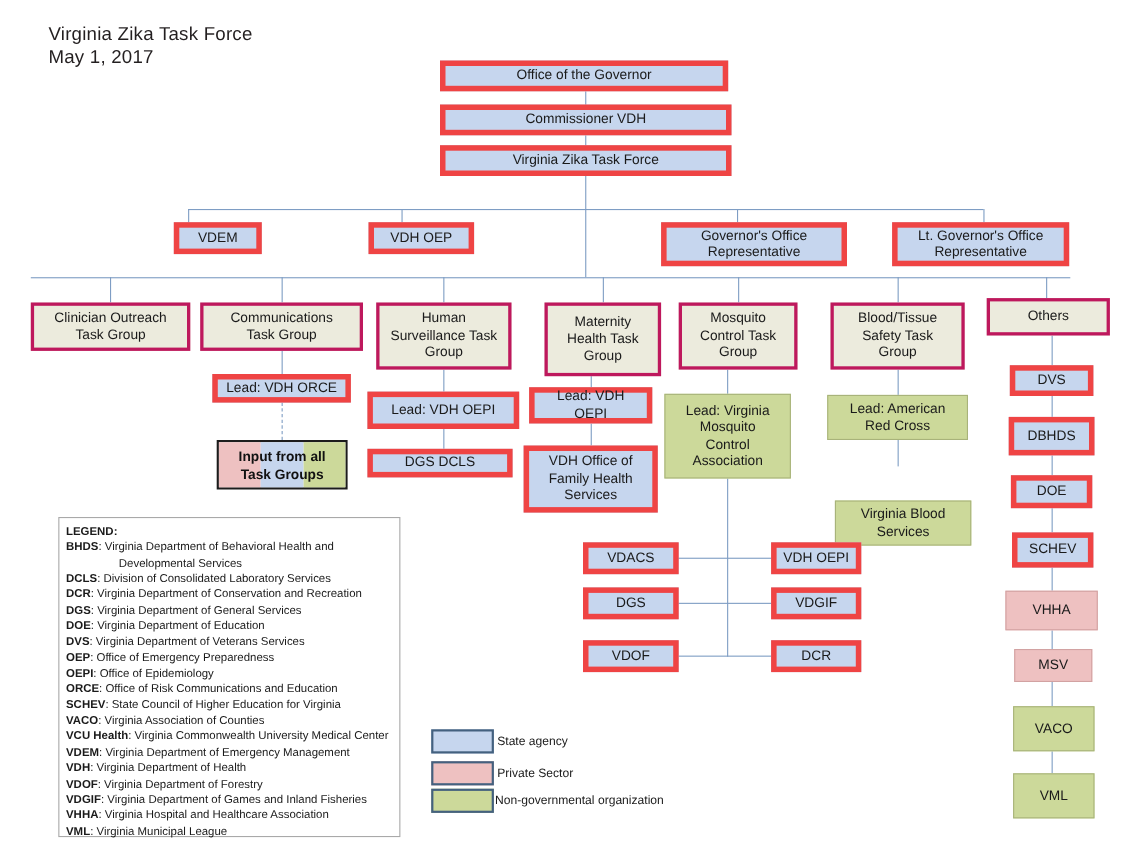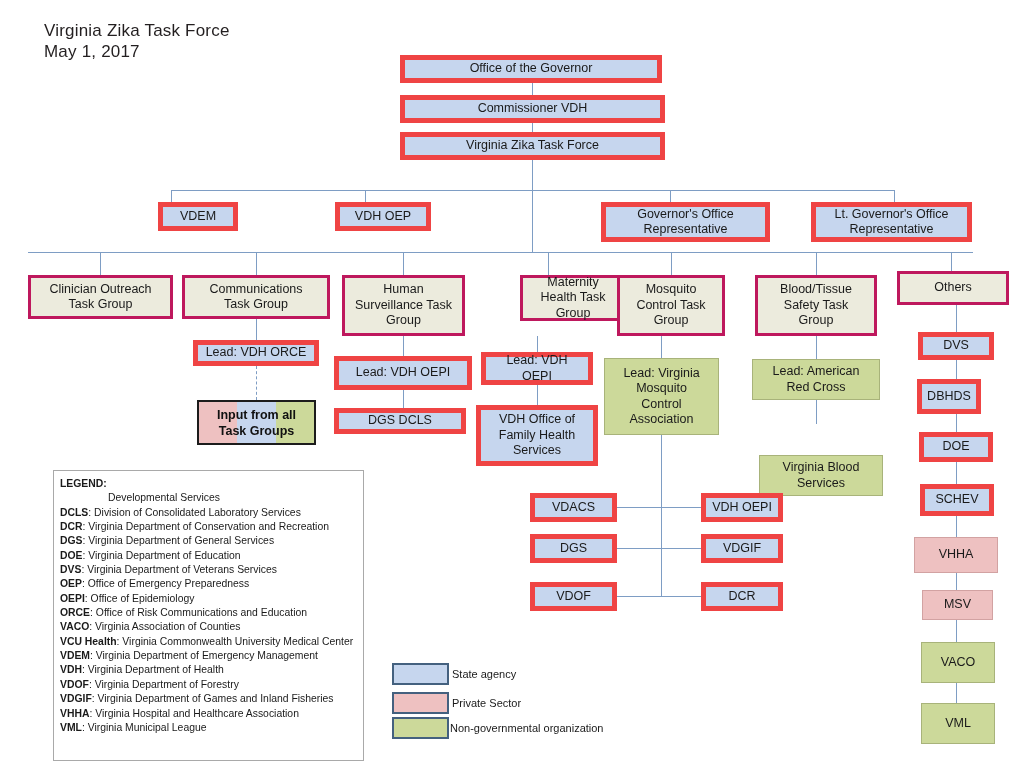--- a/index.html
+++ b/index.html
@@ -149,21 +149,21 @@
   <div class="node blue" style="left:811px;top:202px;width:161px;height:40px;white-space:pre-line;">Lt. Governor's Office
 Representative</div>
 
   <div class="node beige" style="left:28px;top:275px;width:145px;height:44px;white-space:pre-line;">Clinician Outreach
 Task Group</div>
   <div class="node beige" style="left:182px;top:275px;width:148px;height:44px;white-space:pre-line;">Communications
 Task Group</div>
   <div class="node beige" style="left:342px;top:275px;width:123px;height:61px;white-space:pre-line;">Human
 Surveillance Task
 Group</div>
-  <div class="node beige" style="left:520px;top:275px;width:106px;height:46px;white-space:pre-line;">Maternity
+  <div class="node beige" style="left:495px;top:275px;width:106px;height:67px;white-space:pre-line;">Maternity
 Health Task
 Group</div>
   <div class="node beige" style="left:617px;top:275px;width:108px;height:61px;white-space:pre-line;">Mosquito
 Control Task
 Group</div>
   <div class="node beige" style="left:755px;top:275px;width:122px;height:61px;white-space:pre-line;">Blood/Tissue
 Safety Task
 Group</div>
   <div class="node beige" style="left:897px;top:271px;width:112px;height:34px;">Others</div>
 
@@ -198,40 +198,42 @@
 Services</div>
 
   <div class="node blue" style="left:530px;top:493px;width:87px;height:29px;">VDACS</div>
   <div class="node blue" style="left:701px;top:493px;width:82px;height:29px;">VDH OEPI</div>
   <div class="node blue" style="left:530px;top:534px;width:87px;height:29px;">DGS</div>
   <div class="node blue" style="left:701px;top:534px;width:82px;height:29px;">VDGIF</div>
   <div class="node blue" style="left:530px;top:582px;width:87px;height:29px;">VDOF</div>
   <div class="node blue" style="left:701px;top:582px;width:82px;height:29px;">DCR</div>
 
   <div class="node blue" style="left:918px;top:332px;width:76px;height:28px;">DVS</div>
-  <div class="node blue" style="left:917px;top:379px;width:64px;height:35px;">DBHDS</div>
+  <div class="node blue" style="left:917px;top:379px;width:78px;height:35px;">DBHDS</div>
   <div class="node blue" style="left:919px;top:432px;width:74px;height:30px;">DOE</div>
   <div class="node blue" style="left:920px;top:484px;width:74px;height:32px;">SCHEV</div>
   <div class="node pink" style="left:914px;top:537px;width:84px;height:36px;">VHHA</div>
   <div class="node pink" style="left:922px;top:590px;width:71px;height:30px;">MSV</div>
   <div class="node green" style="left:921px;top:642px;width:74px;height:41px;">VACO</div>
   <div class="node green" style="left:921px;top:703px;width:74px;height:41px;">VML</div>
 
   <div class="legendbox"></div>
   <div class="legendlist" id="legend-list">
       <div><b>LEGEND:</b></div>
+      <div><b>BHDS</b><span>: Virginia Department of Behavioral Health and</span></div>
       <div class="cont">Developmental Services</div>
       <div><b>DCLS</b><span>: Division of Consolidated Laboratory Services</span></div>
       <div><b>DCR</b><span>: Virginia Department of Conservation and Recreation</span></div>
       <div><b>DGS</b><span>: Virginia Department of General Services</span></div>
       <div><b>DOE</b><span>: Virginia Department of Education</span></div>
       <div><b>DVS</b><span>: Virginia Department of Veterans Services</span></div>
       <div><b>OEP</b><span>: Office of Emergency Preparedness</span></div>
       <div><b>OEPI</b><span>: Office of Epidemiology</span></div>
       <div><b>ORCE</b><span>: Office of Risk Communications and Education</span></div>
+      <div><b>SCHEV</b><span>: State Council of Higher Education for Virginia</span></div>
       <div><b>VACO</b><span>: Virginia Association of Counties</span></div>
       <div><b>VCU Health</b><span>: Virginia Commonwealth University Medical Center</span></div>
       <div><b>VDEM</b><span>: Virginia Department of Emergency Management</span></div>
       <div><b>VDH</b><span>: Virginia Department of Health</span></div>
       <div><b>VDOF</b><span>: Virginia Department of Forestry</span></div>
       <div><b>VDGIF</b><span>: Virginia Department of Games and Inland Fisheries</span></div>
       <div><b>VHHA</b><span>: Virginia Hospital and Healthcare Association</span></div>
       <div><b>VML</b><span>: Virginia Municipal League</span></div>
     </div>
 

